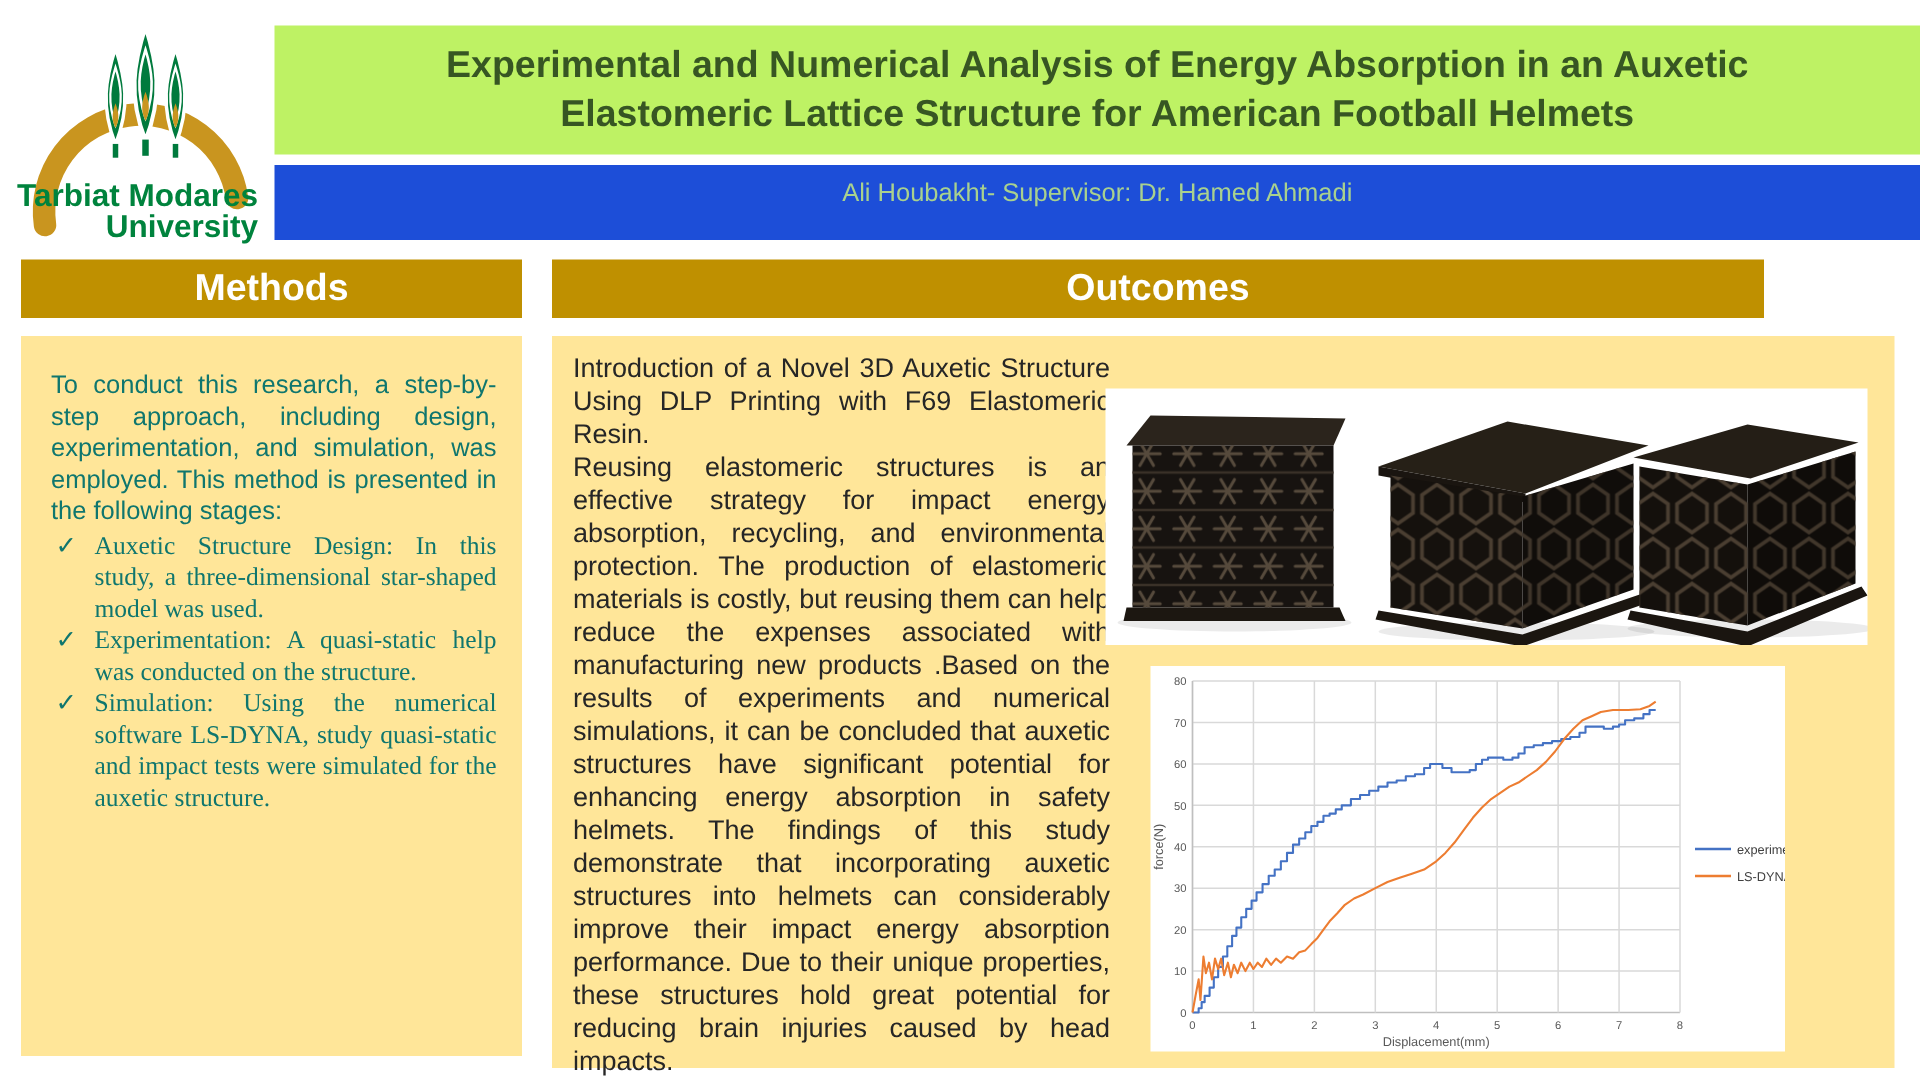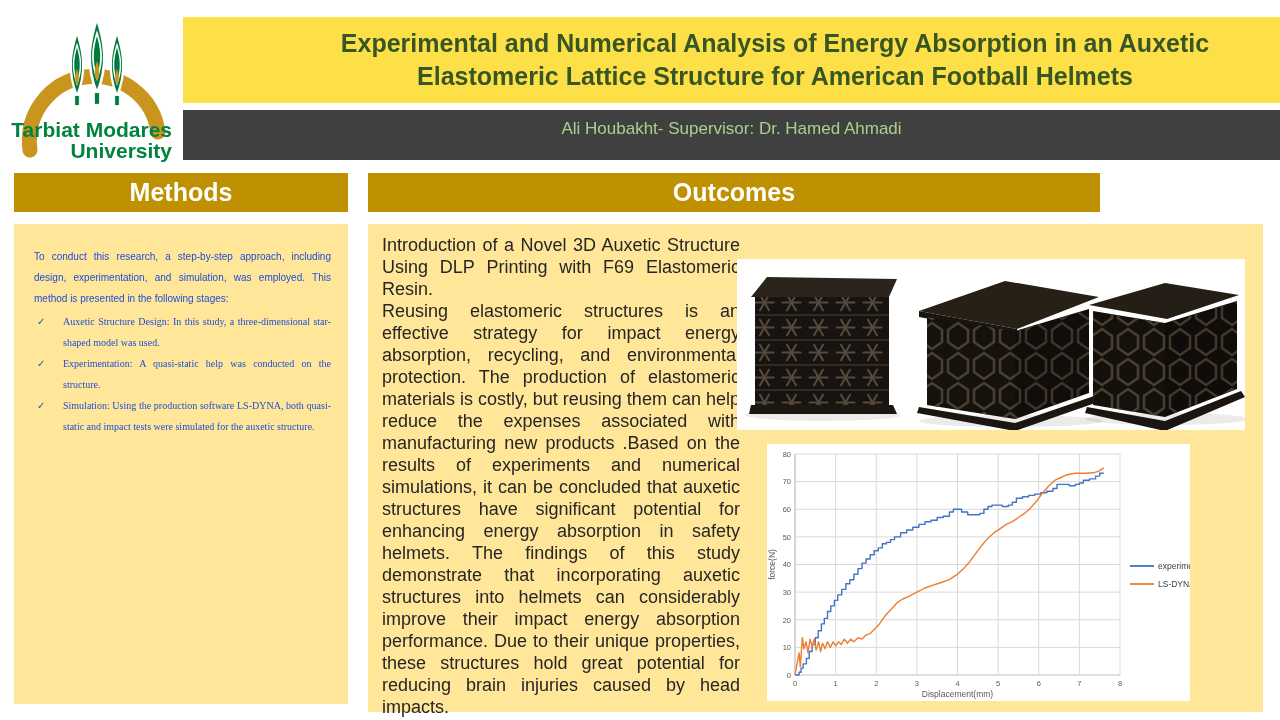--- a/index.html
+++ b/index.html
@@ -4,39 +4,39 @@
 <style>
   html,body{margin:0;padding:0;}
   body{
     width:1280px;height:720px;position:relative;overflow:hidden;
     background:#ffffff;font-family:"Liberation Sans",sans-serif;
   }
   .abs{position:absolute;}
 
   
   #logo-box{left:0;top:0;width:183px;height:170px;background:#ffffff;}
-  #title-bar{left:183px;top:17px;width:1097px;height:86px;background:#fde047;
-    display:flex;align-items:center;justify-content:flex-end;}
+  #title-bar{left:183px;top:17px;width:1097px;height:86px;background:#bef264;
+    display:flex;align-items:center;justify-content:center;}
   #poster-title{color:#375623;font-size:25px;font-weight:600;text-align:center;
     line-height:1.32;max-width:1010px;}
-  #author-bar{left:183px;top:110px;width:1097px;height:50px;background:#404040;
+  #author-bar{left:183px;top:110px;width:1097px;height:50px;background:#1d4ed8;
     display:flex;justify-content:center;align-items:flex-start;padding-top:9px;box-sizing:border-box;}
   #poster-subtitle{color:#A9D18E;font-size:17px;}
 
   
   .section-header{background:#BF9000;color:#ffffff;font-weight:700;font-size:25px;
     display:flex;align-items:center;justify-content:center;text-align:right;}
   #methods-header{left:14px;top:173px;width:334px;height:39px;}
-  #outcomes-header{left:368px;top:173px;width:732px;height:39px;}
+  #outcomes-header{left:368px;top:173px;width:808px;height:39px;}
 
   
   .panel{background:#FFE699;}
   #methods-panel{left:14px;top:224px;width:334px;height:480px;
     padding:22px 17px 0 20px;box-sizing:border-box;}
-  #methods-panel .body-text{font-size:10px;line-height:21px;color:#1d4ed8;text-align:justify;}
+  #methods-panel .body-text{font-size:17px;line-height:21px;color:#0f766e;text-align:justify;}
   .m-intro{margin:0 0 2px 0;}
   .m-item{display:flex;}
   .m-item .tick{flex:0 0 26px;padding-left:3px;}
   .m-item .m-text{flex:1;font-family:Liberation Serif, serif;}
 
   #outcomes-panel{left:368px;top:224px;width:895px;height:488px;}
   #outcomes-text{position:absolute;left:14px;top:10px;width:358px;
     font-size:18px;line-height:22px;color:#262626;text-align:justify;}
   #outcomes-text p{margin:0;}
 
@@ -96,21 +96,21 @@
     <div class="m-item">
       <span class="tick">✓</span>
       <span class="m-text">Auxetic Structure Design: In this study, a three-dimensional star-shaped model was used.</span>
     </div>
     <div class="m-item">
       <span class="tick">✓</span>
       <span class="m-text">Experimentation: A quasi-static help was conducted on the structure.</span>
     </div>
     <div class="m-item">
       <span class="tick">✓</span>
-      <span class="m-text">Simulation: Using the production software LS-DYNA, both quasi-static and impact tests were simulated for the auxetic structure.</span>
+      <span class="m-text">Simulation: Using the numerical software LS-DYNA, study quasi-static and impact tests were simulated for the auxetic structure.</span>
     </div>
   </div>
 </div>
 
 <div class="abs section-header" id="outcomes-header">
   <span>Outcomes</span>
 </div>
 
 <div class="abs panel" id="outcomes-panel">
   <div id="outcomes-text">

